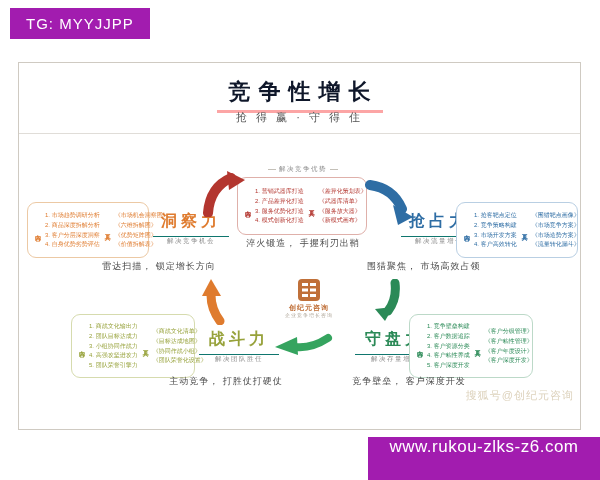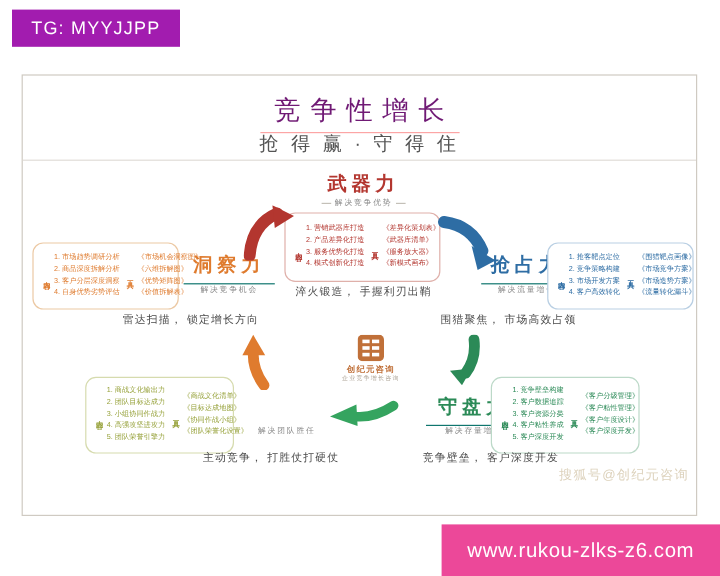--- a/index.html
+++ b/index.html
@@ -3,22 +3,22 @@
 <meta charset="utf-8">
 <style>
   * { margin:0; padding:0; box-sizing:border-box; }
   body { width:600px; height:480px; background:#fff; font-family:"Liberation Sans","DejaVu Sans",sans-serif; position:relative; overflow:hidden; }
 
   .tg-badge { position:absolute; left:10px; top:8px; background:#a21caf; color:#fff; font-size:15px; padding:7px 16px; letter-spacing:1px; }
 
   .card { position:absolute; left:18px; top:62px; width:563px; height:368px; border:1px solid #cfcac2; background:#fff; }
 
   .hd-title-wrap { position:absolute; top:14px; left:0; width:100%; text-align:center; }
-  .hd-title { display:inline-block; font-size:22px; font-weight:normal; color:#701a75; letter-spacing:8px; padding:0 4px 3px 12px; border-bottom:1px solid #fca5a5; }
-  .hd-sub { position:absolute; top:47px; left:0; width:100%; text-align:center; font-size:16px; color:#555; letter-spacing:3px; }
+  .hd-title { display:inline-block; font-size:22px; font-weight:bold; color:#0f172a; letter-spacing:8px; padding:0 4px 3px 12px; border-bottom:3px solid #fca5a5; }
+  .hd-sub { position:absolute; top:47px; left:0; width:100%; text-align:center; font-size:11px; color:#555; letter-spacing:3px; }
   .hd-divider { position:absolute; top:70px; left:0; width:100%; height:1px; background:#e0ddd8; }
 
   .sec-title { position:absolute; font-size:16px; font-weight:bold; text-align:center; letter-spacing:4px; }
   .side-title { border-bottom:1px solid #0f766e; padding-bottom:4px; }
   .sec-sub { position:absolute; display:flex; align-items:center; justify-content:center; gap:3px; }
   .sec-sub span.txt { font-size:6.5px; color:#8a8a8a; letter-spacing:1.5px; white-space:nowrap; }
   .sec-sub i.dash { width:8px; height:1px; background:#c4c0b8; }
 
   .box { position:absolute; display:flex; align-items:center; gap:3px; border-radius:9px; background:#fff; padding:3px 5px; }
   .vlabel { writing-mode:vertical-rl; text-orientation:upright; font-size:6px; letter-spacing:1px; flex:none; font-weight:bold; }
@@ -34,37 +34,36 @@
   .caption { position:absolute; font-size:9px; font-weight:normal; color:#4a4a4a; text-align:center; letter-spacing:1px; white-space:nowrap; }
 
   .arrow { position:absolute; }
 
   .logo-icon { position:absolute; left:279px; top:216px; }
   .logo-name { position:absolute; left:240px; top:240px; width:100px; text-align:center; font-size:7px; color:#c07039; font-weight:bold; letter-spacing:1px; }
   .logo-tag { position:absolute; left:230px; top:249px; width:120px; text-align:center; font-size:5px; color:#b0a79a; letter-spacing:1px; }
 
   .watermark { position:absolute; right:6px; top:325px; font-size:11px; color:#ddd2bc; letter-spacing:1px; }
 
-  .footer-bar { position:absolute; left:368px; top:437px; width:232px; height:43px; background:#ec4899; display:flex; align-items:center; justify-content:center; }
+  .footer-bar { position:absolute; left:368px; top:437px; width:232px; height:43px; background:#a21caf; display:flex; align-items:flex-start; justify-content:center; }
   .footer-bar span { color:#fff; font-size:17px; letter-spacing:0.5px; }
 </style>
 </head>
 <body>
 
 <div class="tg-badge">TG: MYYJJPP</div>
 
 <div class="card">
 
   <div class="hd-title-wrap">
     <span class="hd-title">竞争性增长</span>
   </div>
   <div class="hd-sub">抢 得 赢 · 守 得 住</div>
   <div class="hd-divider"></div>
 
-  <div class="sec-title weapon-c" style="left:214px; top:80px; width:140px;">武器力</div>
   <div class="sec-sub" style="left:214px; top:102px; width:140px;">
     <i class="dash"></i>
       <span class="txt">解决竞争优势</span>
       <i class="dash"></i>
   </div>
   <div class="box weapon-b weapon-c" style="left:218px; top:114px; width:130px; height:58px;">
     <div class="vlabel">内容</div>
     <div class="ilist">
         <div>1. 营销武器库打造</div>
         <div>2. 产品差异化打造</div>
@@ -135,20 +134,21 @@
         <div>5. 团队荣誉引擎力</div>
       </div>
     <div class="vlabel">工具</div>
     <div class="ilist">
         <div>《商战文化清单》</div>
         <div>《目标达成地图》</div>
         <div>《协同作战小组》</div>
         <div>《团队荣誉化设置》</div>
       </div>
   </div>
+  <div class="sec-title side-title fight-c" style="left:180px; top:266px; width:80px;">战斗力</div>
   <div class="sec-sub" style="left:178px; top:292px; width:84px;">
     <span class="txt">解决团队胜任</span>
   </div>
   <div class="caption" style="left:122px; top:312px; width:170px;">主动竞争， 打胜仗打硬仗</div>
 
   <div class="sec-title side-title defend-c" style="left:336px; top:266px; width:80px;">守盘力</div>
   <div class="sec-sub" style="left:334px; top:292px; width:84px;">
     <span class="txt">解决存量增长</span>
   </div>
   <div class="box defend-b defend-c" style="left:390px; top:251px; width:124px; height:64px;">

